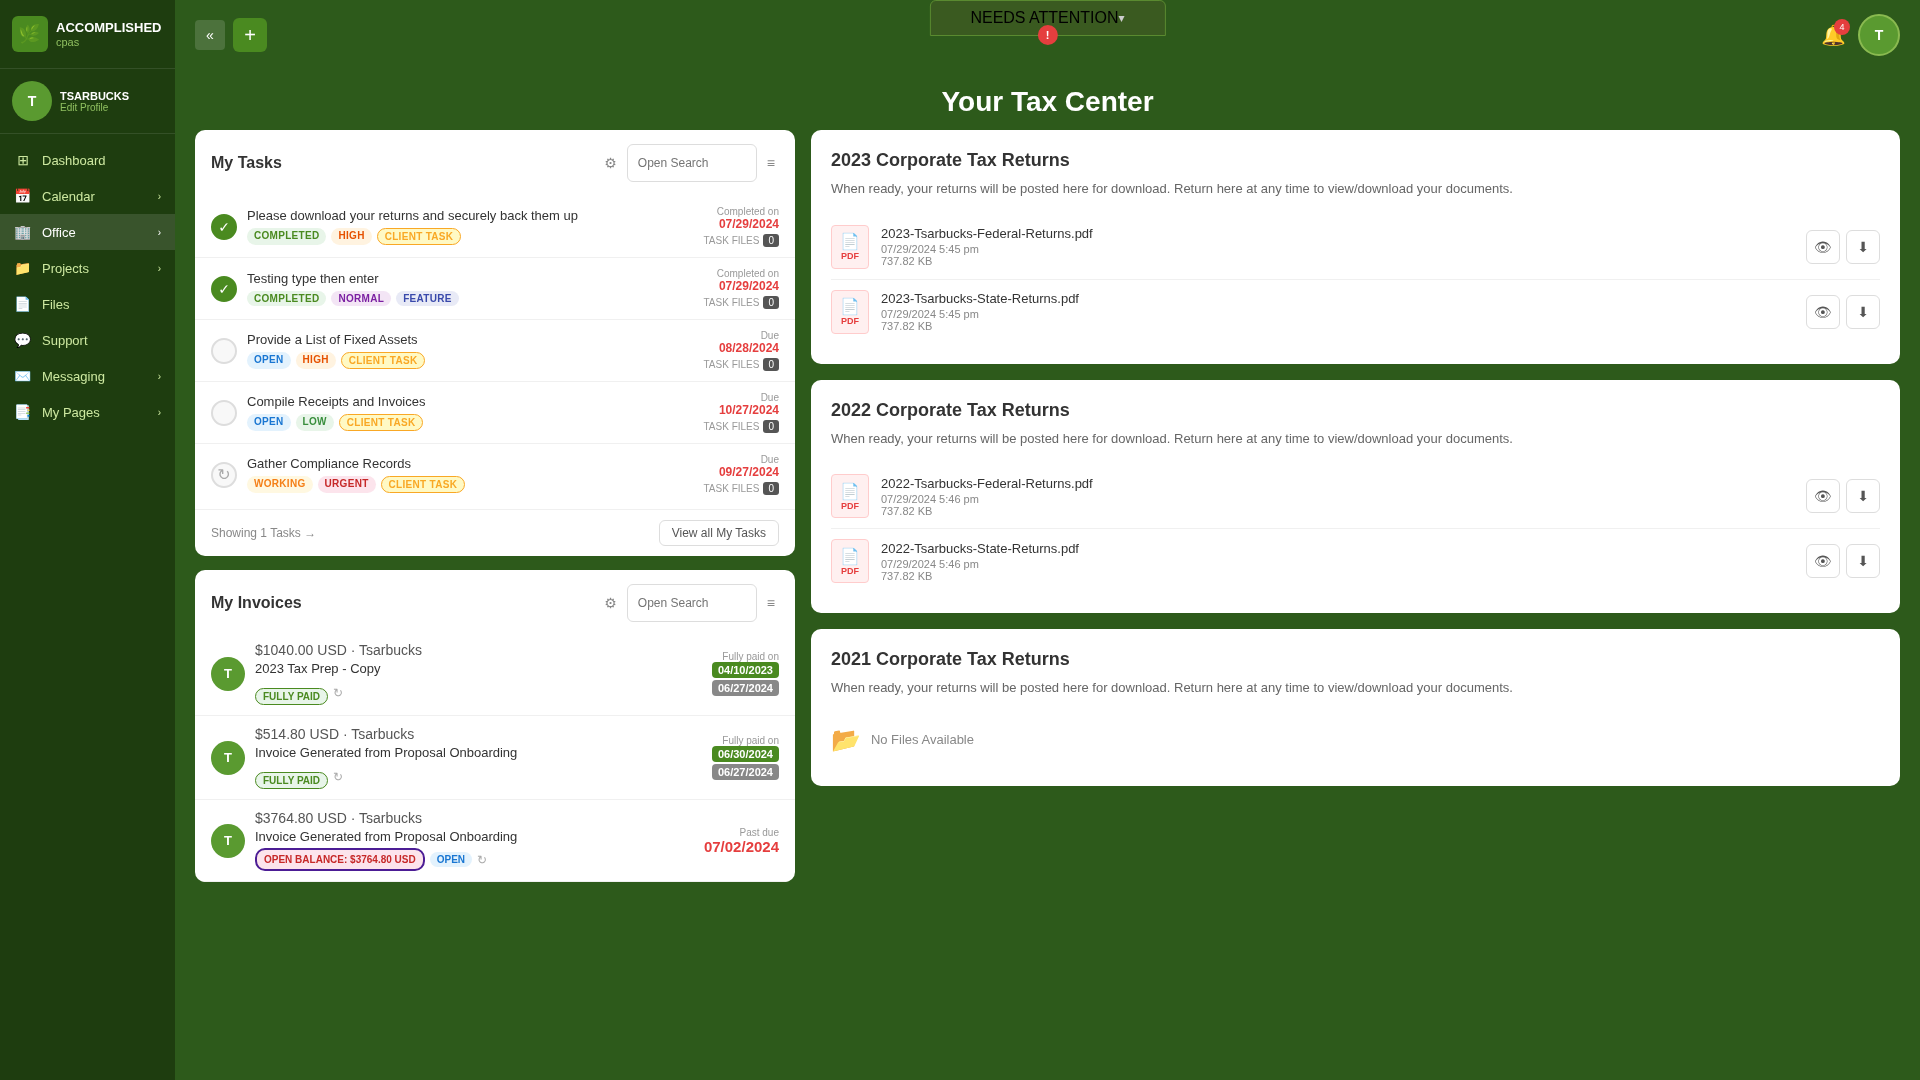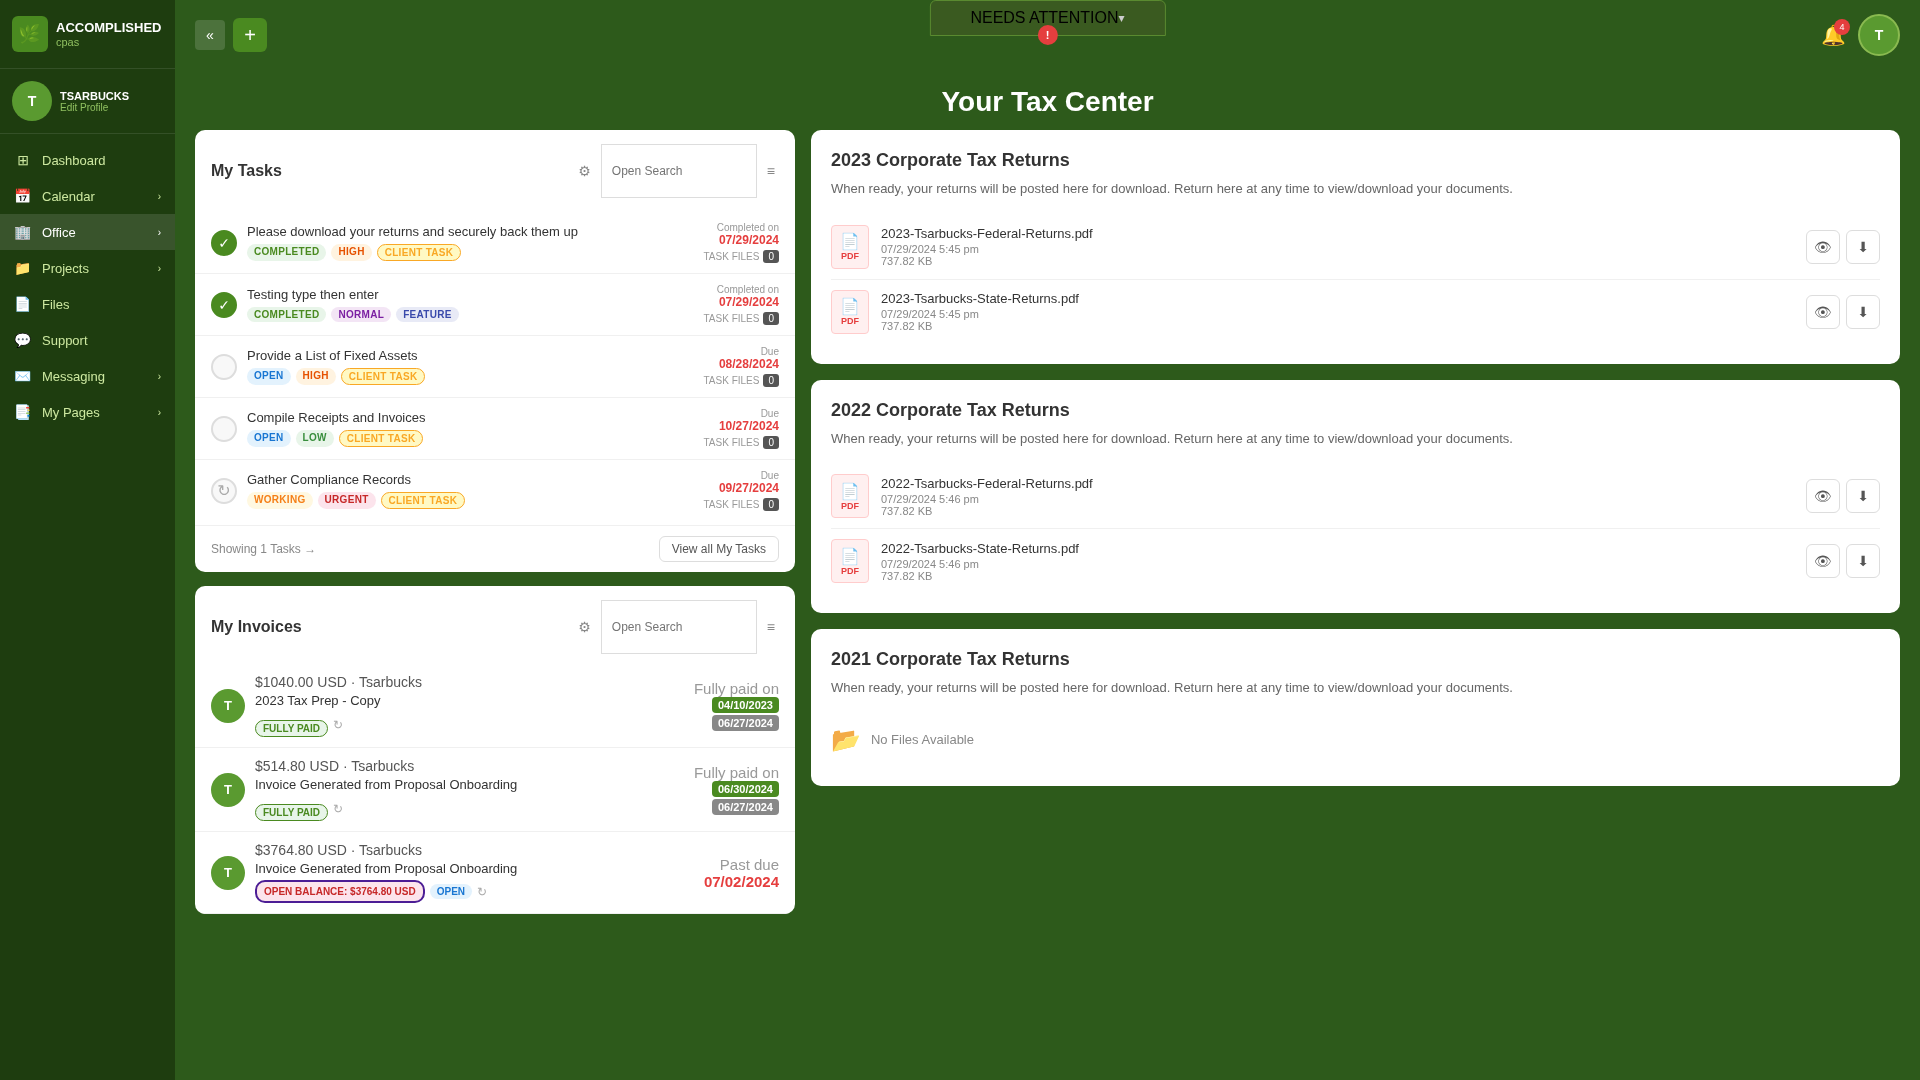--- a/index.html
+++ b/index.html
@@ -156,22 +156,22 @@
     .card-header {
       display: flex;
       align-items: center;
       padding: 14px 16px 10px;
       gap: 10px;
     }
     .card-title { font-size: 16px; font-weight: 700; color: #333; flex: 1; }
     .search-filter-group { display: flex; align-items: center; gap: 6px; }
     .filter-icon-btn { background: none; border: none; cursor: pointer; color: #888; font-size: 14px; padding: 4px; }
     .search-input {
-      border: 1px solid #ddd; border-radius: 0; padding: 19px 10px;
-      font-size: 12px; color: #999; width: 156px; outline: none;
+      border: 1px solid #ddd; border-radius: 6px; padding: 11px 10px;
+      font-size: 12px; color: #999; width: 130px; outline: none;
     }
 
     .task-list { padding: 4px 0; }
     .task-item {
       display: flex; align-items: center; padding: 10px 16px;
       border-bottom: 1px solid #f0f0f0; gap: 10px;
     }
     .task-item:last-child { border-bottom: none; }
     .task-check {
       width: 26px; height: 26px; border-radius: 50%; border: 2px solid #ddd;
@@ -230,21 +230,21 @@
     }
     .invoice-content { flex: 1; }
     .invoice-amount { font-size: 14px; color: #555; margin-bottom: 3px; }
     .invoice-name { font-size: 13px; color: #333; margin-bottom: 4px; }
     .invoice-tags { display: flex; gap: 5px; align-items: center; }
     .tag-paid { background: #e8f5e9; color: #4a8a20; border: 1px solid #4a8a20; font-size: 10px; padding: 2px 7px; border-radius: 10px; font-weight: 600; margin-top: 8px; }
     .tag-open-balance { background: #fce4ec; color: #c62828; font-size: 10px; padding: 4px 7px; border-radius: 10px; font-weight: 600; border: 2px solid #4c1d95; }
     .tag-open-inv { background: #e3f2fd; color: #1976d2; font-size: 10px; padding: 2px 7px; border-radius: 10px; font-weight: 600; }
     .sync-icon { color: #aaa; font-size: 12px; cursor: pointer; }
     .invoice-meta { text-align: right; min-width: 120px; }
-    .invoice-status { font-size: 15px; color: #999; }
+    .invoice-status { font-size: 10px; color: #999; }
     .invoice-date-red { font-size: 15px; font-weight: 700; color: #e53e3e; }
     .invoice-date-paid { display: flex; flex-direction: column; align-items: flex-end; gap: 2px; }
     .date-badge-green { background: #4a8a20; color: #fff; border-radius: 4px; padding: 2px 6px; font-size: 11px; font-weight: 700; }
     .date-badge-gray { background: #888; color: #fff; border-radius: 4px; padding: 2px 6px; font-size: 11px; font-weight: 700; }
 
     
     .right-column {
       flex: 1;
       overflow-y: auto;
       display: flex;

